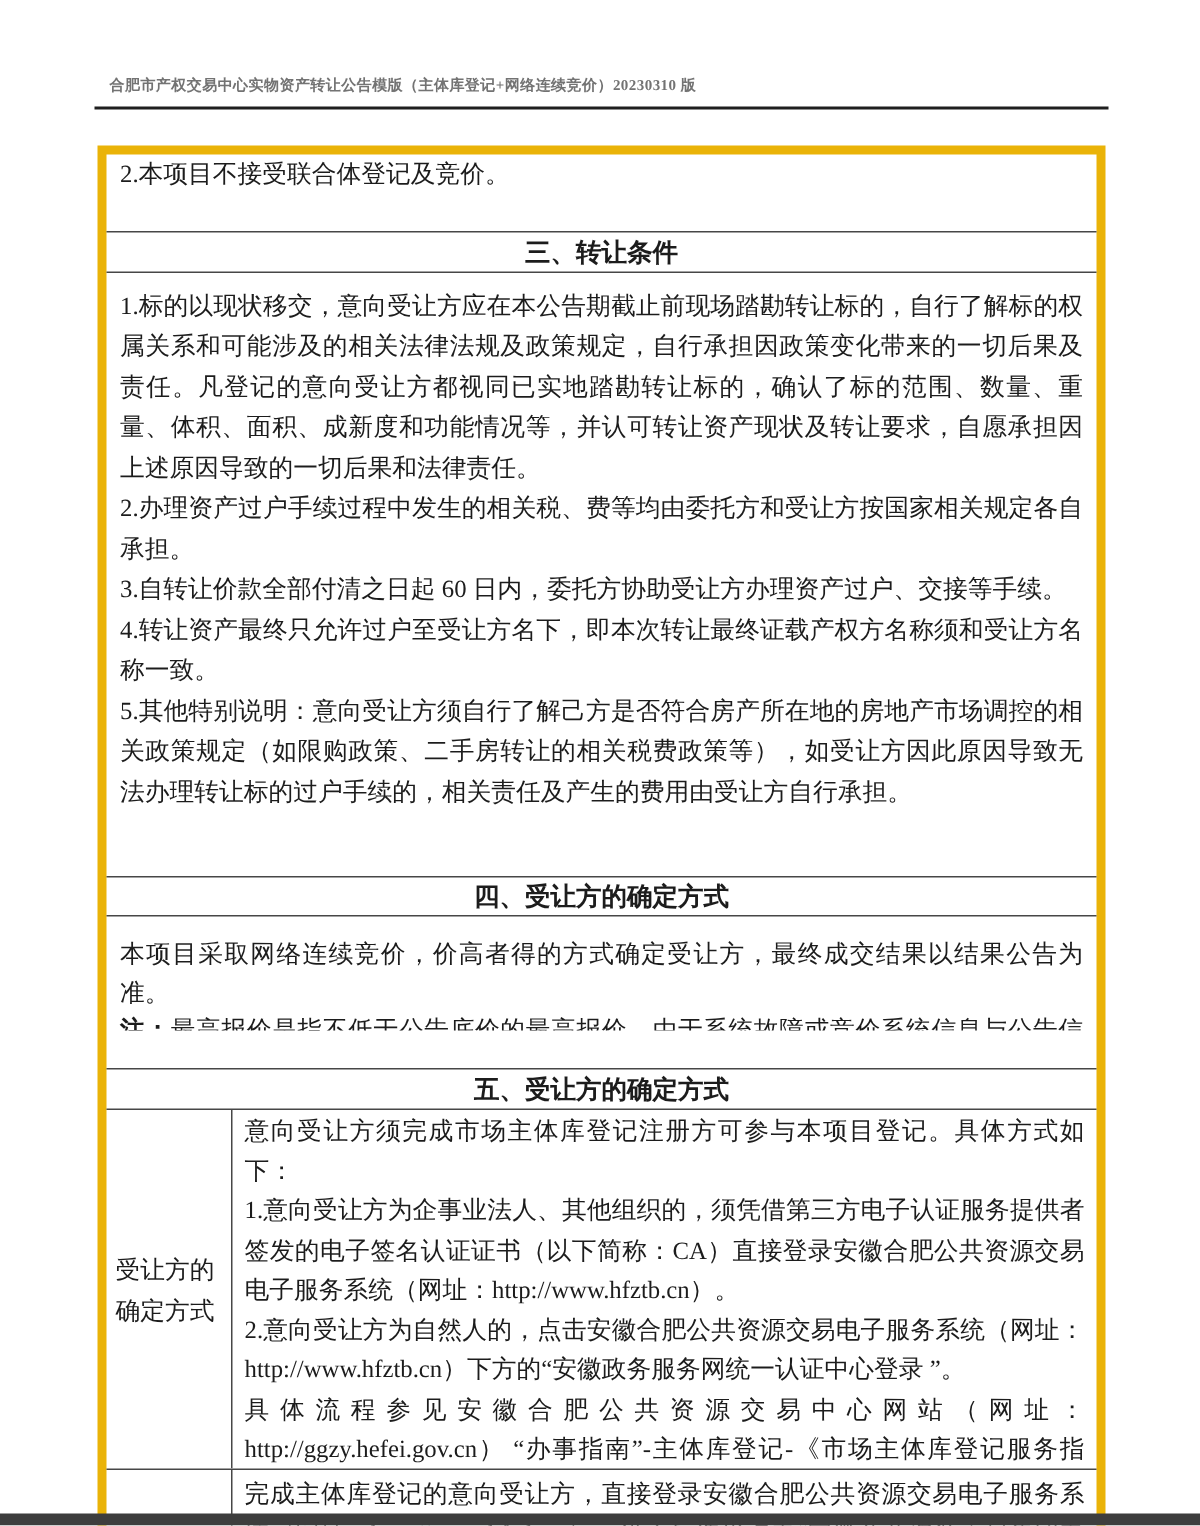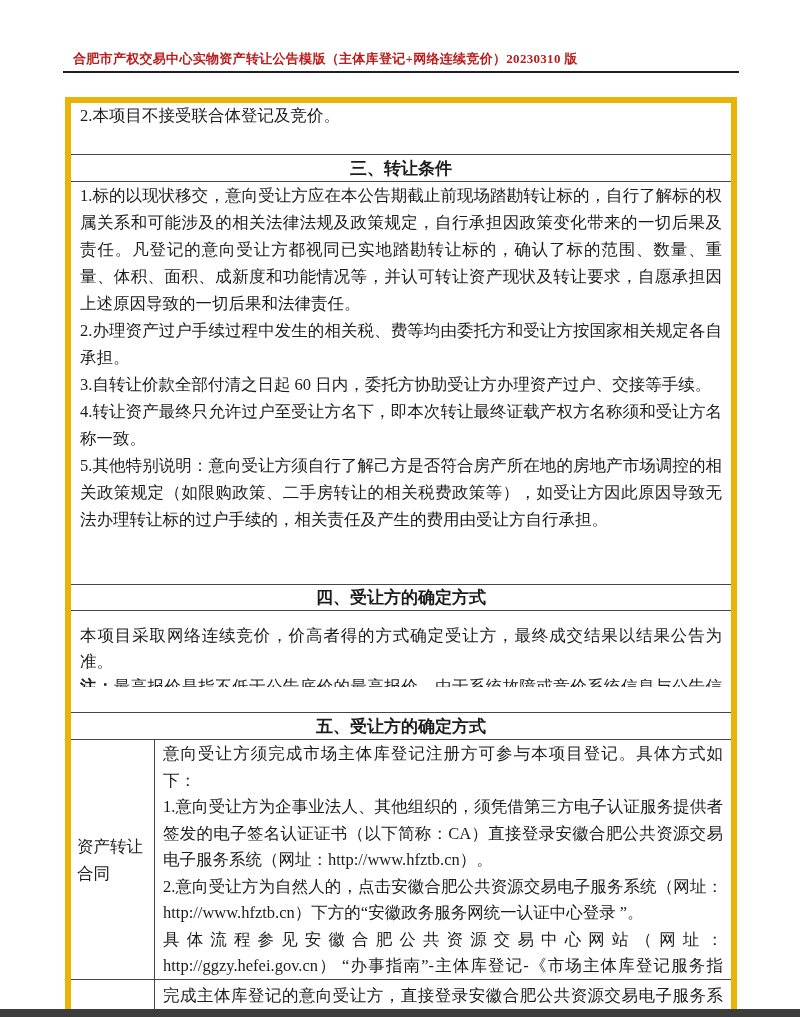--- a/index.html
+++ b/index.html
@@ -10,23 +10,23 @@
     height: 1017px;
     background: #ffffff;
     overflow: hidden;
     font-family: "Liberation Serif", "DejaVu Serif", serif;
     color: #1c1c1c;
   }
   .doc-title {
     position: absolute;
     left: 73px;
     top: 50px;
-    font-size: 13px;
+    font-size: 10px;
     font-weight: bold;
-    color: #b91c1c;
+    color: #737373;
     letter-spacing: 0.3px;
     white-space: nowrap;
   }
   .header-rule {
     position: absolute;
     left: 63px;
     top: 71px;
     width: 676px;
     height: 2px;
     background: #1f1f1f;
@@ -42,21 +42,21 @@
   }
   .row {
     border-top: 1px solid #474747;
     overflow: hidden;
     text-align: justify;
   }
   .row:first-child { border-top: none; }
   .r-pre      { height: 26px; padding: 0 9px; line-height: 26px; }
   .r-sechead  { height: 27px; line-height: 27px; text-align: center; font-weight: bold; font-size: 17px; margin-top: 25px; }
   .r-sec3head { height: 27px; }
-  .r-cond     { height: 378px; padding: 0 9px; }
+  .r-cond     { height: 378px; padding: 8px 9px; }
   .r-sec4head { height: 26px; line-height: 26px; text-align: center; }
   .r-determine{ height: 77px; padding: 12px 9px; line-height: 25.5px; }
   .r-sec5head { height: 27px; }
   .r-twocol   { display: flex; align-items: stretch; }
   .r-reg      { height: 240px; }
   .r-proj     { height: 112px; }
   .cell-label {
     width: 84px;
     flex: 0 0 84px;
     border-right: 1px solid #474747;
@@ -119,21 +119,21 @@
       <p>本项目采取网络连续竞价，价高者得的方式确定受让方，最终成交结果以结果公告为准。</p>
       <p><span class="note-label">注：</span><span>最高报价是指不低于公告底价的最高报价，由于系统故障或竞价系统信息与公告信息不符或委托方要求中止 (终止)项目造成竞价中止(终止)时的最高报价不作为本项目最高报价。</span></p>
     </div>
 
     <div class="row r-sechead r-sec5head">
       <span>五、受让方的确定方式</span>
     </div>
 
     <div class="row r-twocol r-reg">
       <div class="cell-label">
-        <span>资产转让合同</span>
+        <span>受让方的确定方式</span>
       </div>
       <div class="cell-content">
         <p>意向受让方须完成市场主体库登记注册方可参与本项目登记。具体方式如下：</p>
         <p>1.意向受让方为企事业法人、其他组织的，须凭借第三方电子认证服务提供者签发的电子签名认证证书（以下简称：CA）直接登录安徽合肥公共资源交易电子服务系统（网址：http://www.hfztb.cn）。</p>
         <p>2.意向受让方为自然人的，点击安徽合肥公共资源交易电子服务系统（网址：http://www.hfztb.cn）下方的“安徽政务服务网统一认证中心登录 ”。</p>
         <p>具体流程参见安徽合肥公共资源交易中心网站（网址：http://ggzy.hefei.gov.cn） “办事指南”-主体库登记-《市场主体库登记服务指南》。</p>
       </div>
     </div>
 
     <div class="row r-twocol r-proj">

